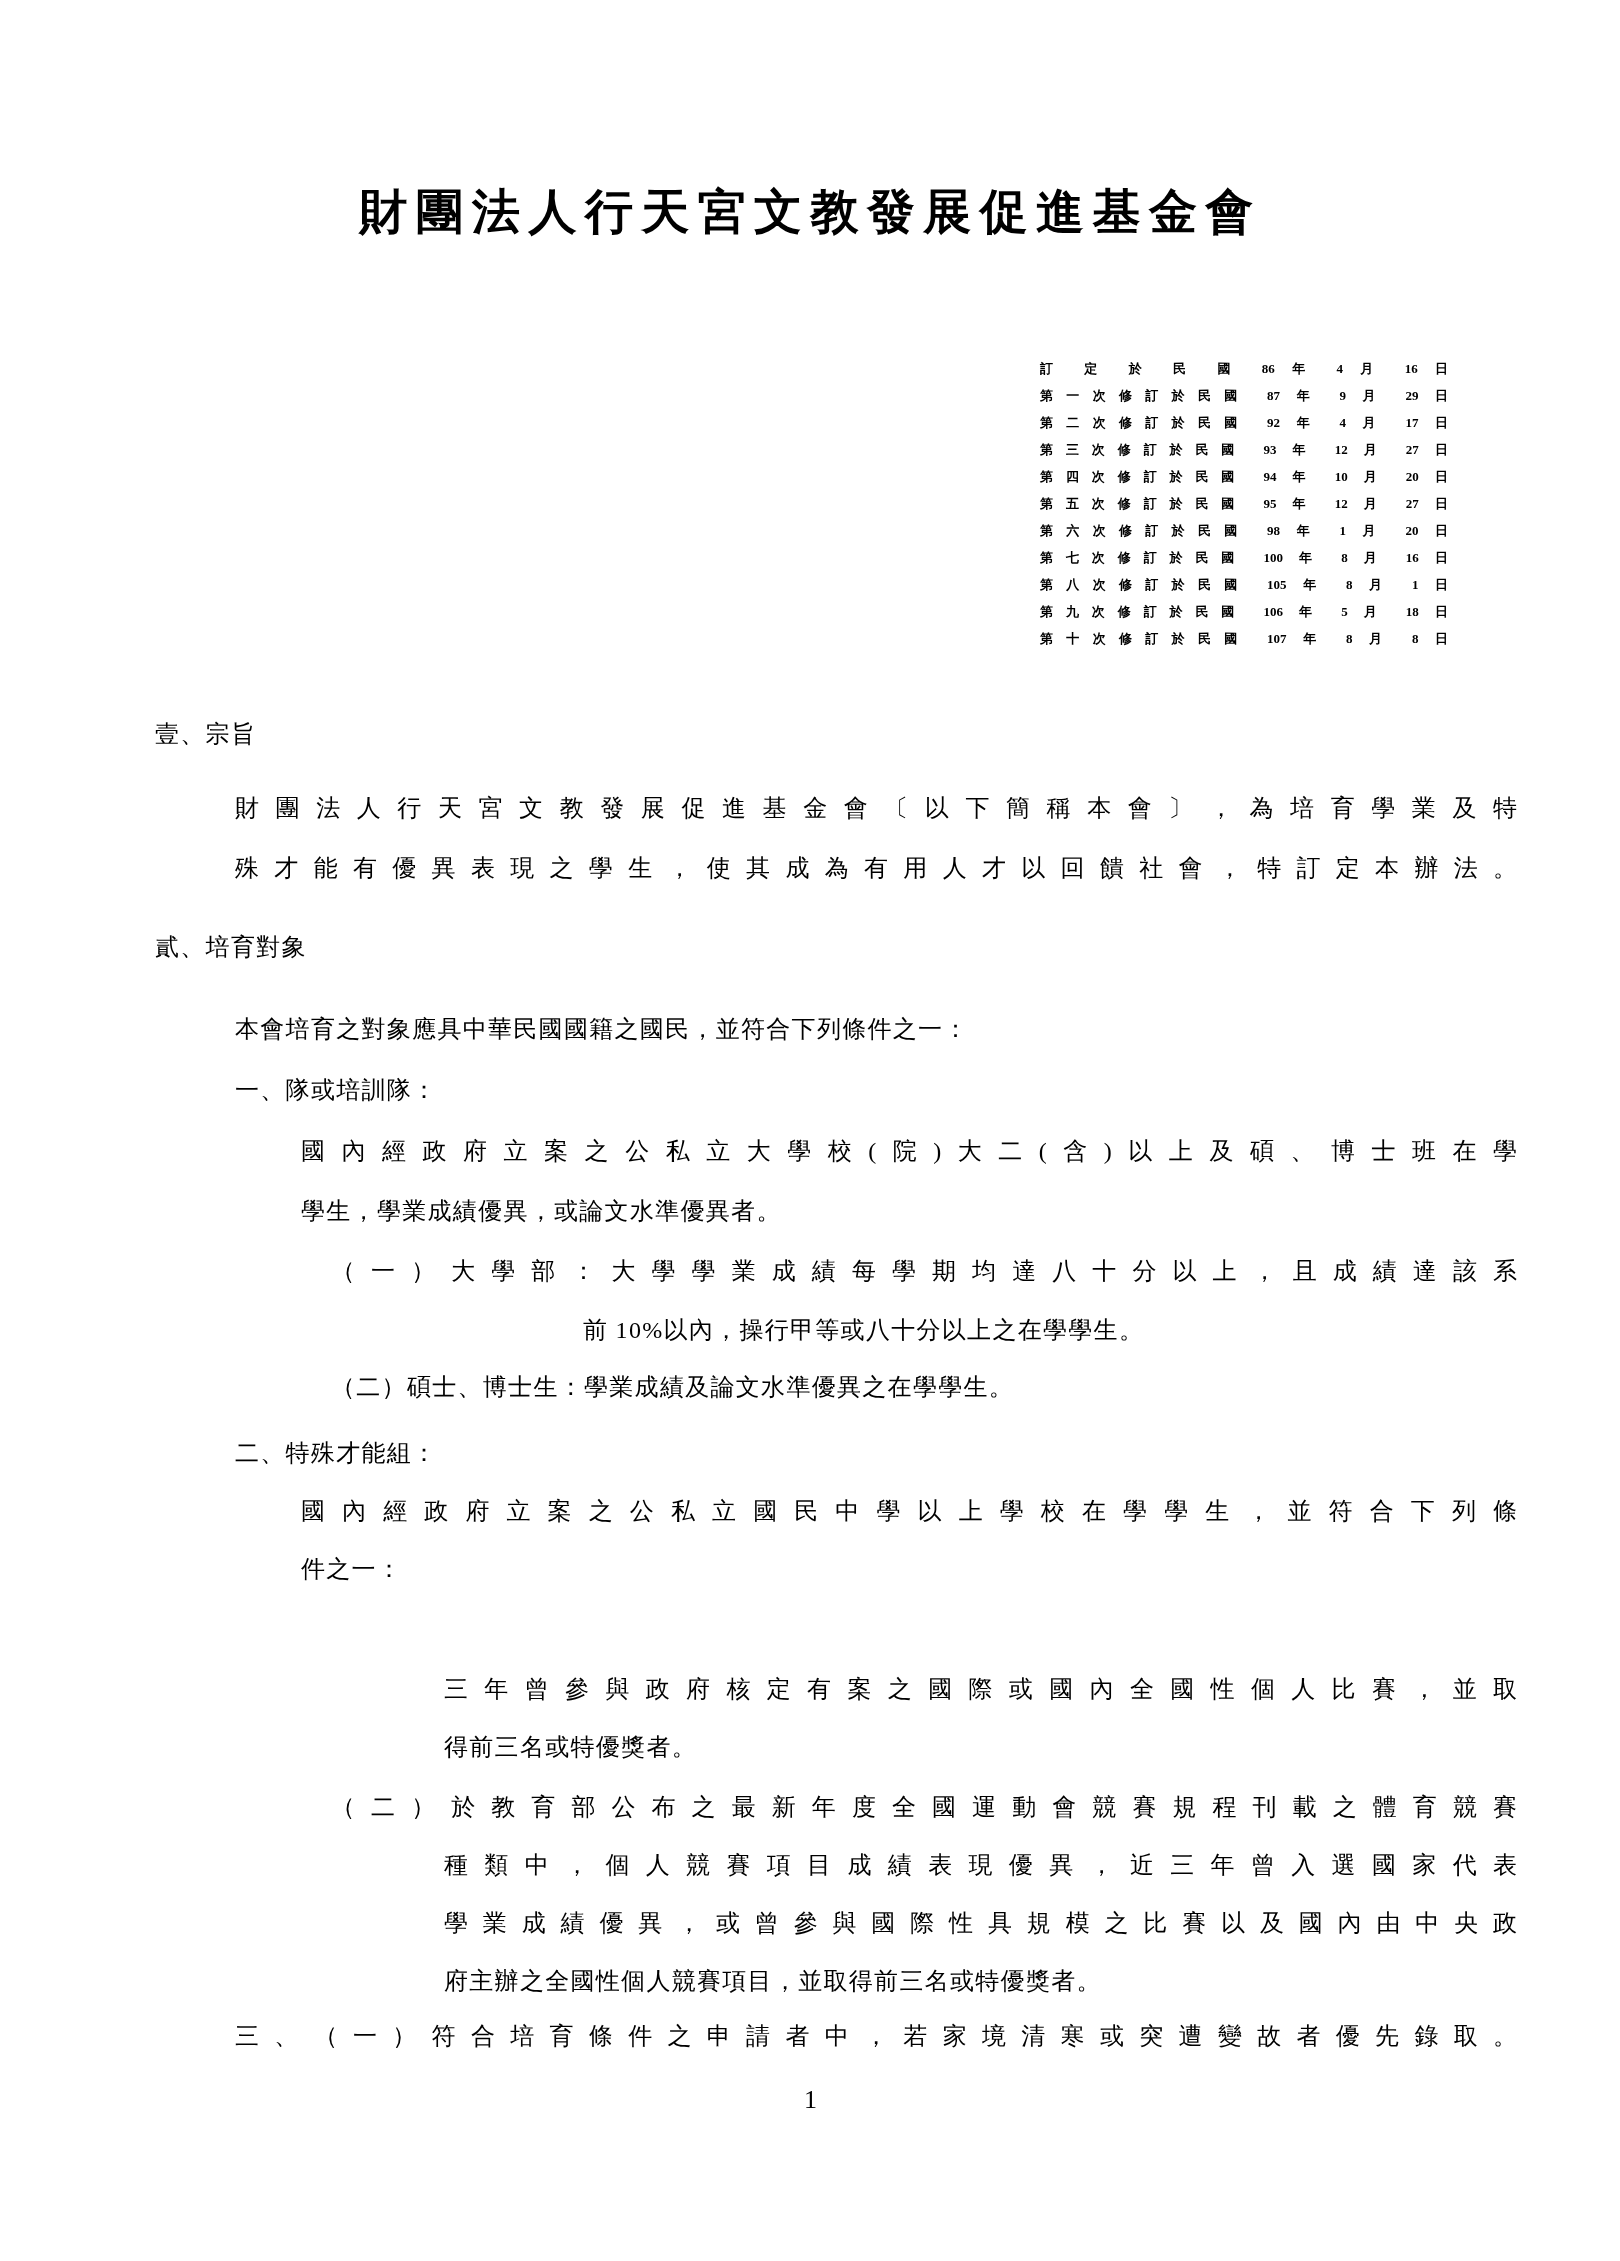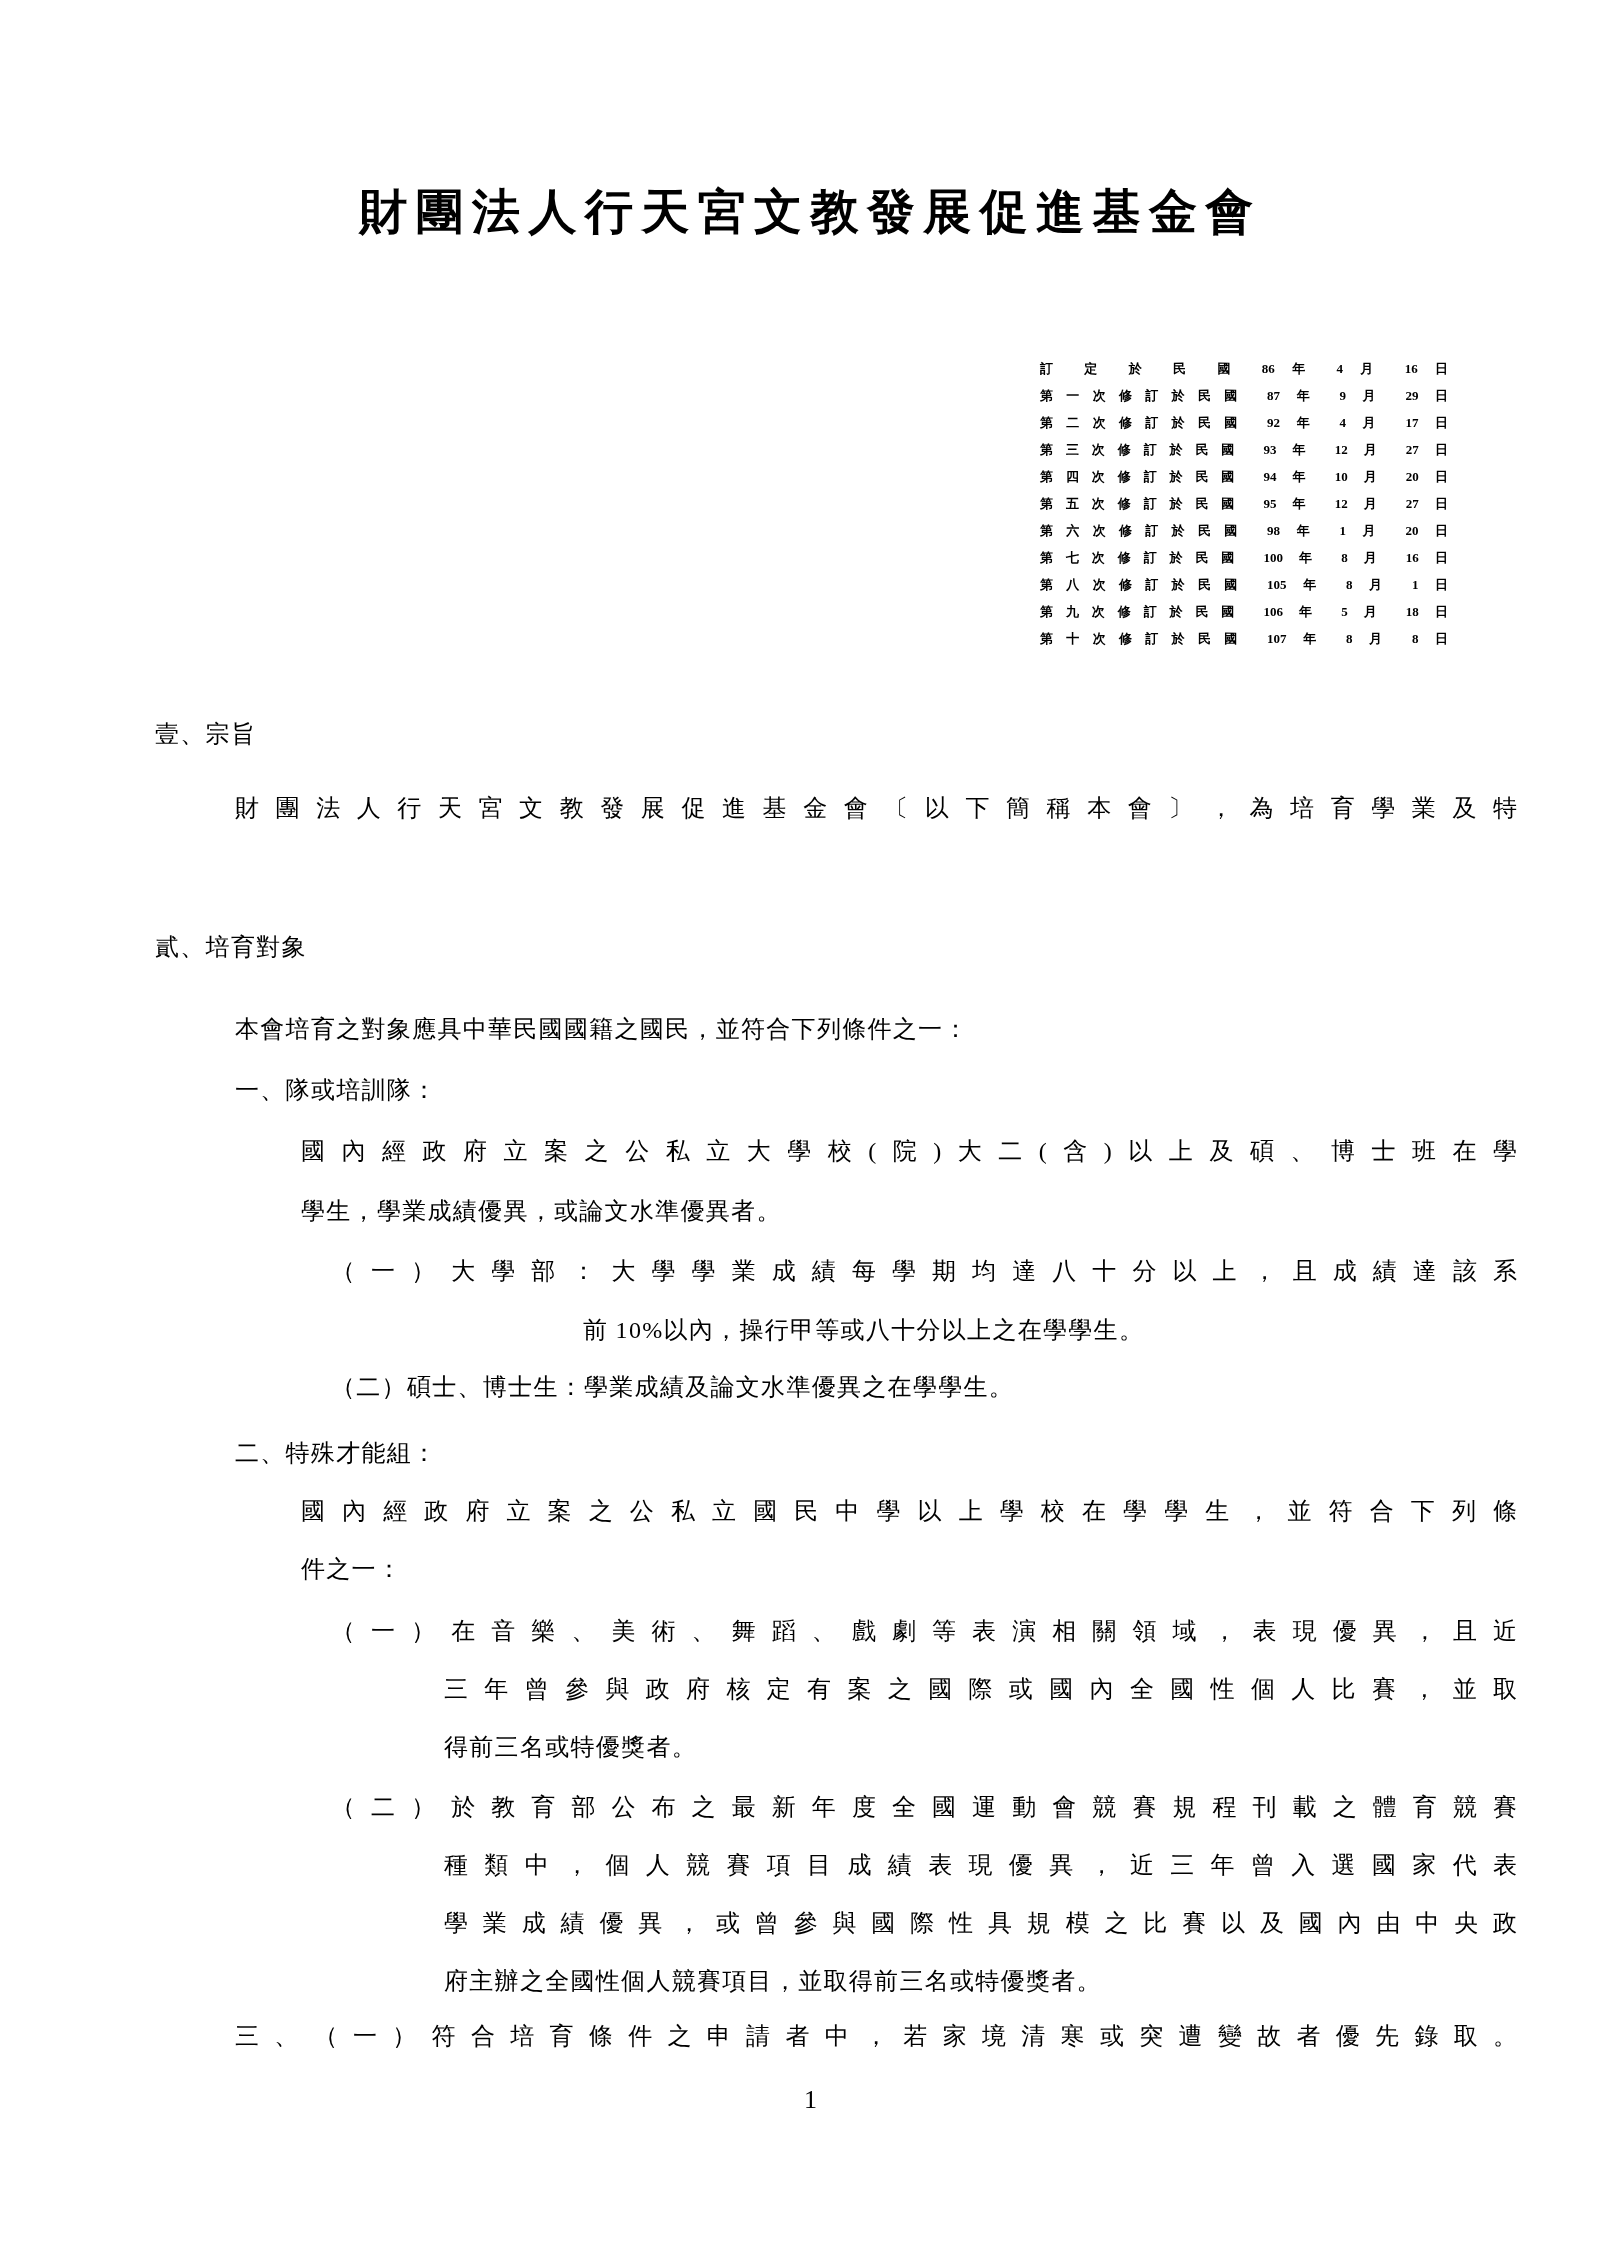--- a/index.html
+++ b/index.html
@@ -96,32 +96,32 @@
     <div class="rev-line">第五次修訂於民國 95 年 12 月 27 日</div>
     <div class="rev-line">第六次修訂於民國 98 年 1 月 20 日</div>
     <div class="rev-line">第七次修訂於民國 100 年 8 月 16 日</div>
     <div class="rev-line">第八次修訂於民國 105 年 8 月 1 日</div>
     <div class="rev-line">第九次修訂於民國 106 年 5 月 18 日</div>
     <div class="rev-line">第十次修訂於民國 107 年 8 月 8 日</div>
   </div>
 
   <div class="ln m0" style="top:721px">壹、宗旨</div>
   <div class="ln m1 just" style="top:795px">財團法人行天宮文教發展促進基金會〔以下簡稱本會〕，為培育學業及特</div>
+  <div class="ln m1 just" style="top:855px">殊才能有優異表現之學生，使其成為有用人才以回饋社會，特訂定本辦法。</div>
   <div class="ln m0" style="top:934px">貳、培育對象</div>
   <div class="ln m1" style="top:1016px">本會培育之對象應具中華民國國籍之國民，並符合下列條件之一：</div>
   <div class="ln m1" style="top:1077px">一、隊或培訓隊：</div>
   <div class="ln m2 just" style="top:1138px">國內經政府立案之公私立大學校(院)大二(含)以上及碩、博士班在學</div>
   <div class="ln m2" style="top:1198px">學生，學業成績優異，或論文水準優異者。</div>
   <div class="ln m3 just" style="top:1258px">（一）大學部：大學學業成績每學期均達八十分以上，且成績達該系</div>
   <div class="ln m4" style="top:1317px">前 10%以內，操行甲等或八十分以上之在學學生。</div>
   <div class="ln m3" style="top:1374px">（二）碩士、博士生：學業成績及論文水準優異之在學學生。</div>
   <div class="ln m1" style="top:1440px">二、特殊才能組：</div>
   <div class="ln m2 just" style="top:1498px">國內經政府立案之公私立國民中學以上學校在學學生，並符合下列條</div>
   <div class="ln m2" style="top:1556px">件之一：</div>
-  <div class="ln m3 just" style="top:1618px">（一）在音樂、美術、舞蹈、戲劇等表演相關領域，表現優異，且近</div>
   <div class="ln m5 just" style="top:1676px">三年曾參與政府核定有案之國際或國內全國性個人比賽，並取</div>
   <div class="ln m5" style="top:1734px">得前三名或特優獎者。</div>
   <div class="ln m3 just" style="top:1794px">（二）於教育部公布之最新年度全國運動會競賽規程刊載之體育競賽</div>
   <div class="ln m5 just" style="top:1852px">種類中，個人競賽項目成績表現優異，近三年曾入選國家代表</div>
   <div class="ln m5 just" style="top:1910px">學業成績優異，或曾參與國際性具規模之比賽以及國內由中央政</div>
   <div class="ln m5" style="top:1968px">府主辦之全國性個人競賽項目，並取得前三名或特優獎者。</div>
   <div class="ln m1 just" style="top:2023px">三、（一）符合培育條件之申請者中，若家境清寒或突遭變故者優先錄取。</div>
 
   <div id="page-number">1</div>
 

